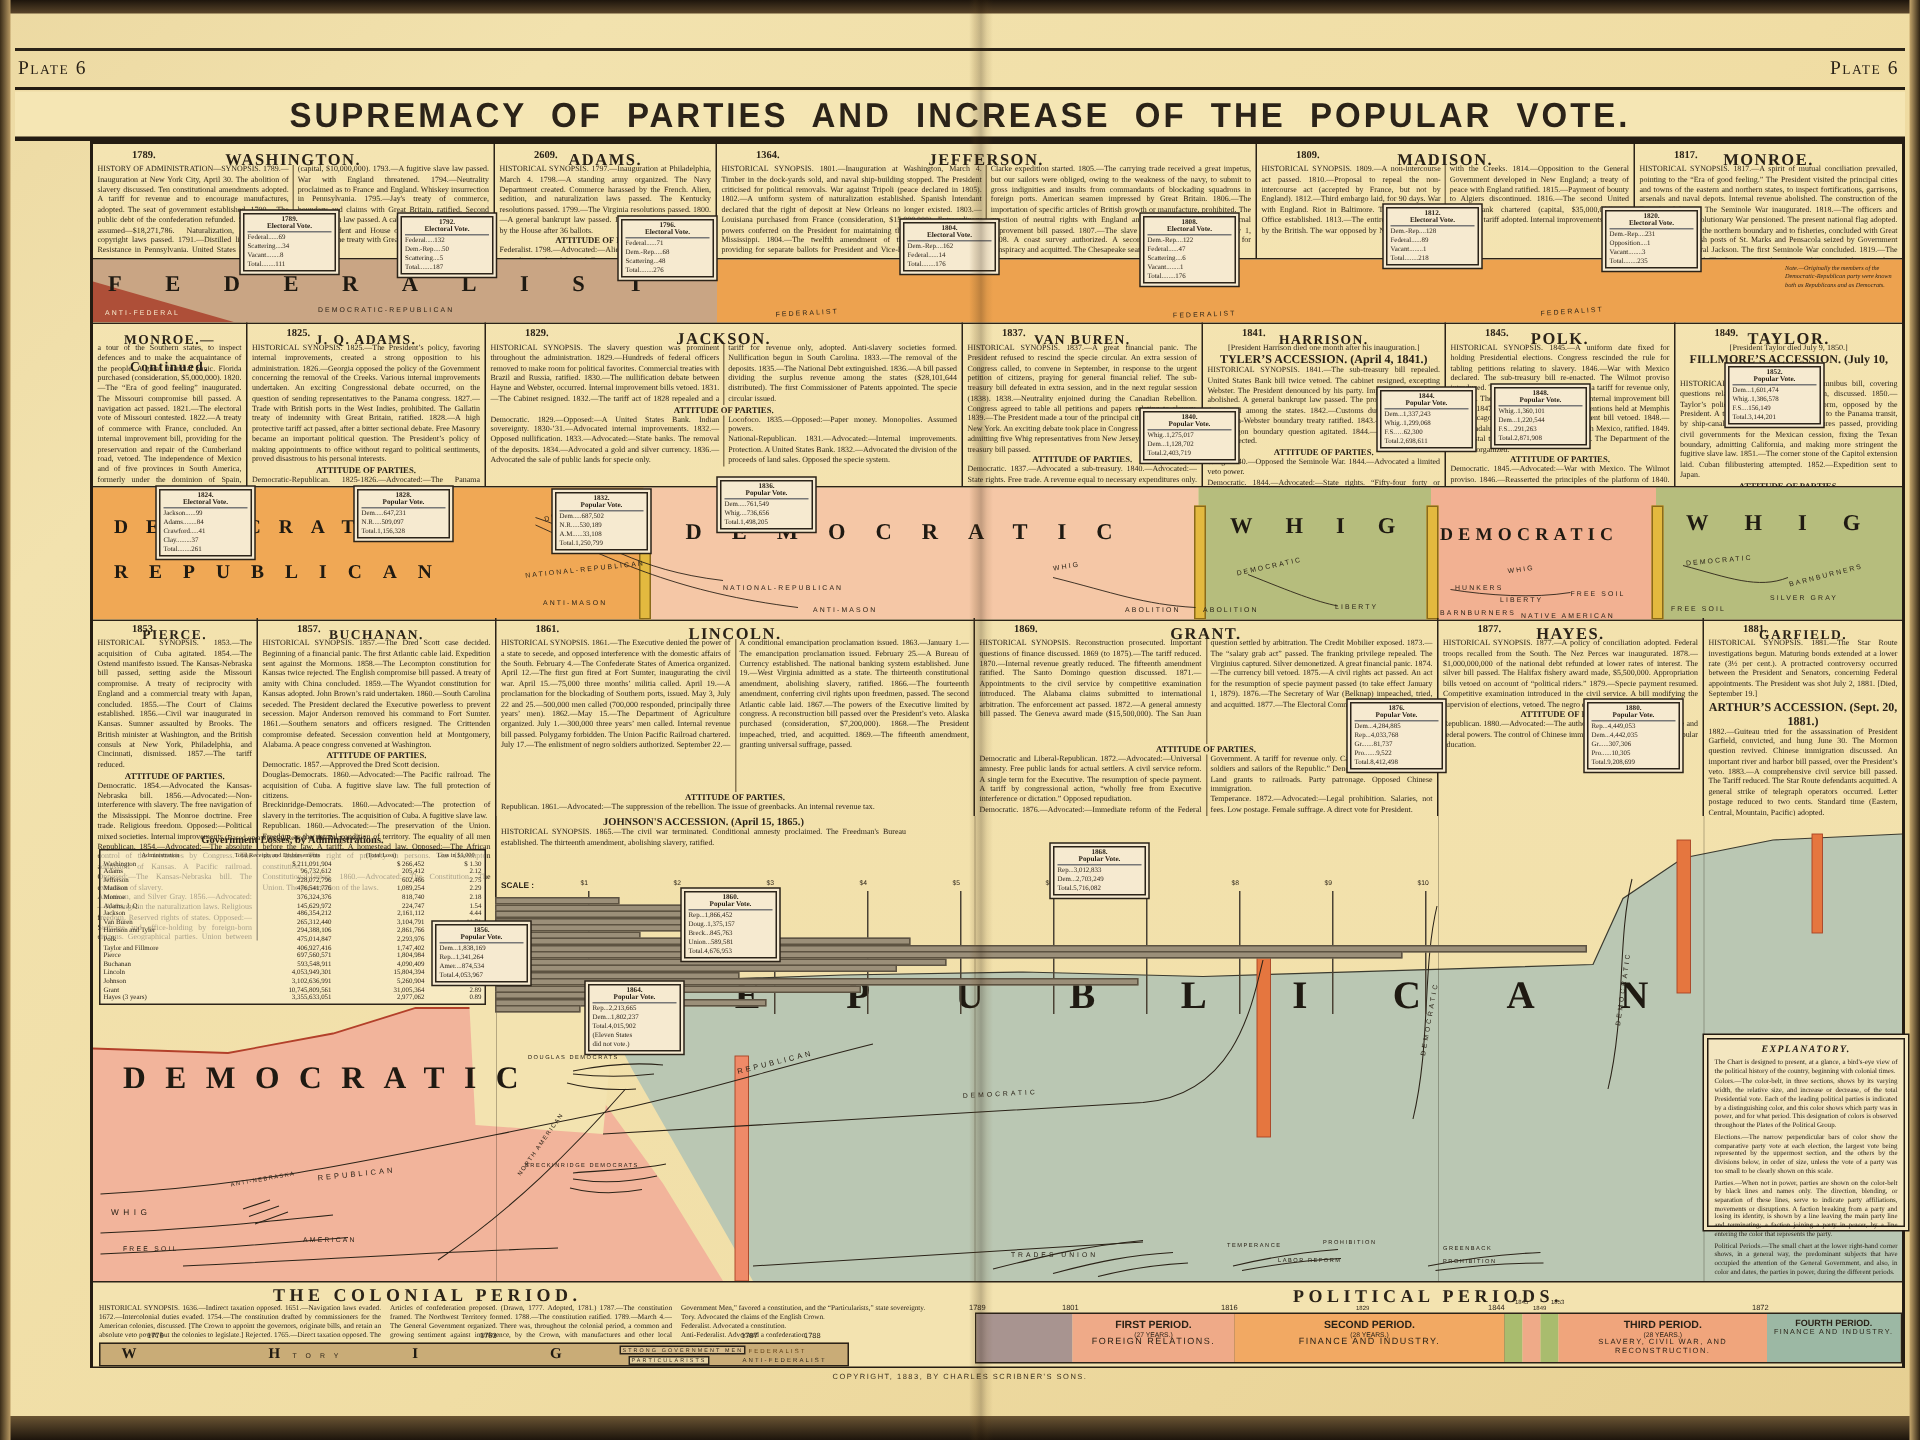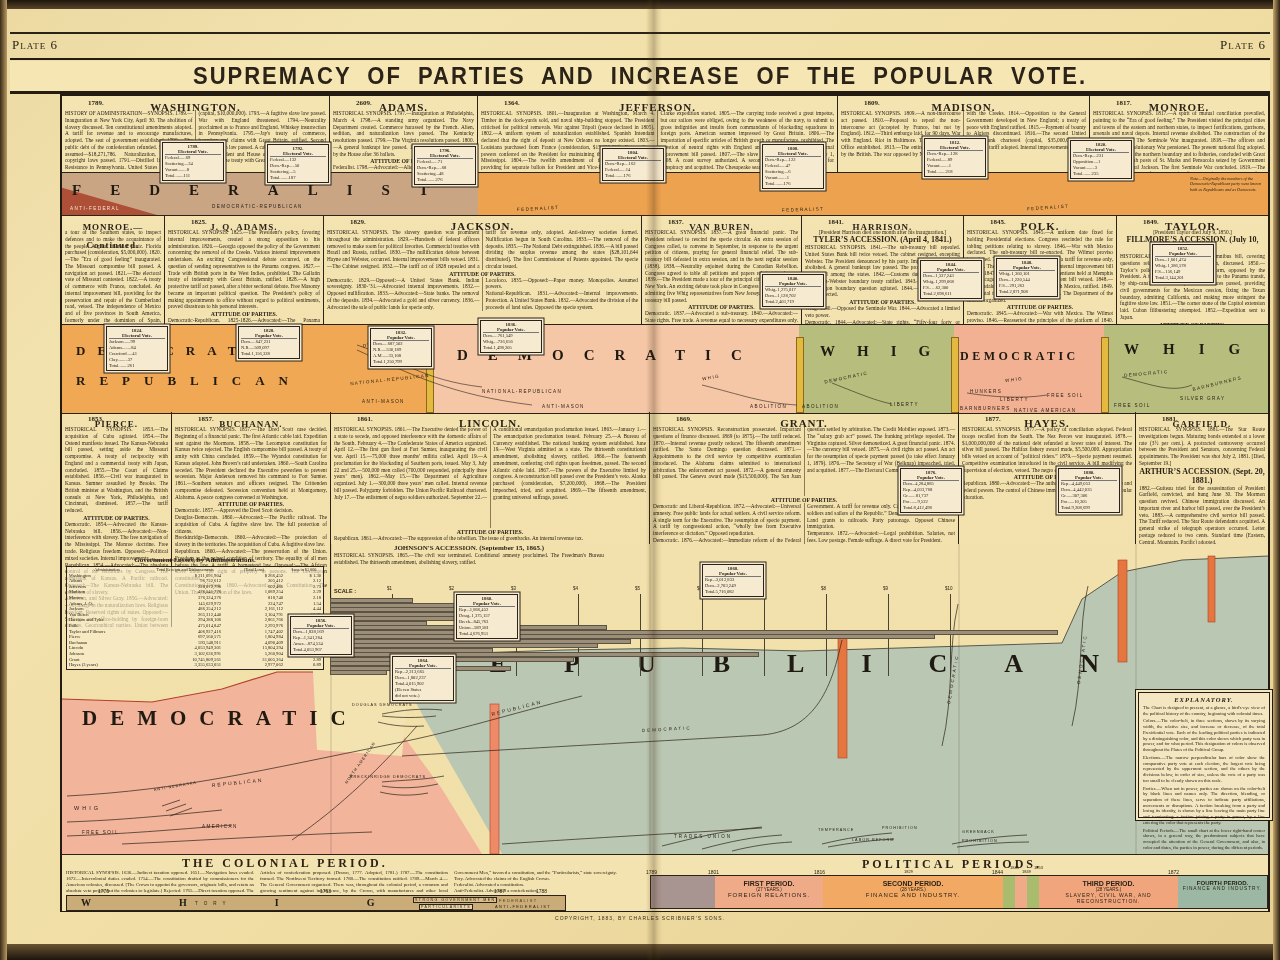--- a/index.html
+++ b/index.html
@@ -357,21 +357,21 @@
 4.29
 2.59
 6.89
 3.90
 1.70
 2.89
 0.89</div>
           </div>
       </div>
       <div class="abs" style="left:272px;top:0;width:270px;">
-        <div class="acc big" style="font-size:7px;">JOHNSON'S ACCESSION. (September 15, 1865.)</div>
+        <div class="acc big" style="font-size:7px;">JOHNSON'S ACCESSION. (April 15, 1865.)</div>
         <div class="bd" style="font-size:5.3px;">HISTORICAL SYNOPSIS. 1865.—The civil war terminated. Conditional amnesty proclaimed. The Freedman's Bureau established. The thirteenth amendment, abolishing slavery, ratified.</div>
       </div>
       <div class="abs" style="left:272px;top:44px;font:bold 5.5px 'Liberation Sans',sans-serif;">SCALE :</div>
       <div class="abs" style="left:0;top:50px;width:1100px;height:82px;" id="loss-chart">
           <div class="tick" style="left: 330px; top: 0px; height: 82px;"></div>
           <div class="ticklbl" style="left: 325px; top: -8px;">$1</div>
           <div class="tick" style="left: 392px; top: 0px; height: 82px;"></div>
           <div class="ticklbl" style="left: 387px; top: -8px;">$2</div>
           <div class="tick" style="left: 454px; top: 0px; height: 82px;"></div>
           <div class="ticklbl" style="left: 449px; top: -8px;">$3</div>

